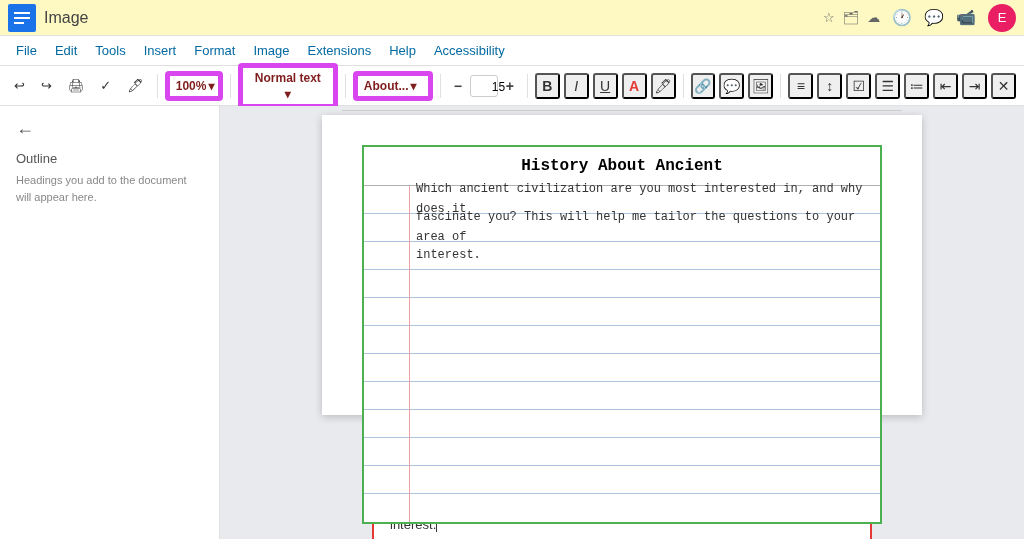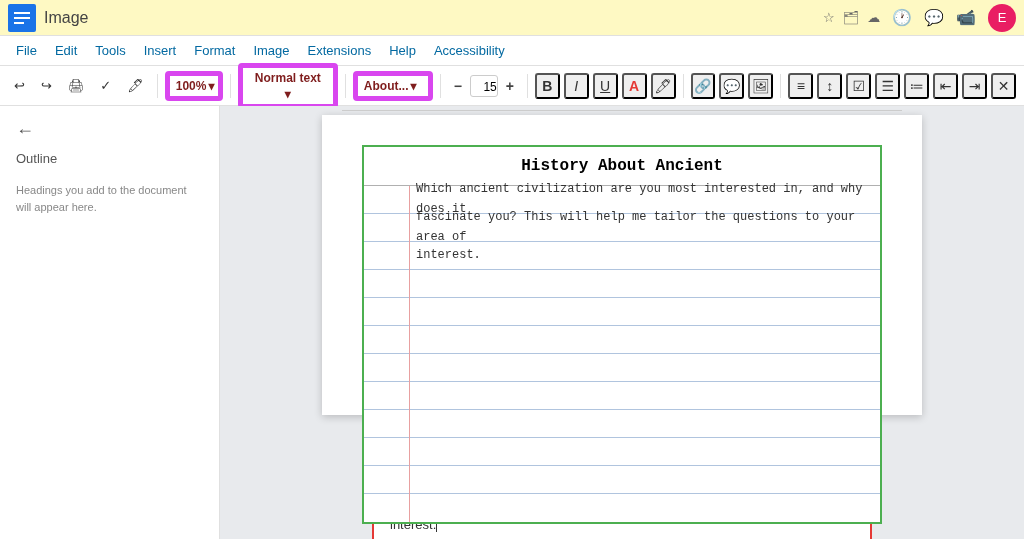--- a/index.html
+++ b/index.html
@@ -40,42 +40,42 @@
       background: #fff; color: #7f1d1d; min-width: 50px; font-weight: bold;
     }
     .toolbar-font-size {
       display: flex; align-items: center; gap: 2px;
     }
     .font-size-btn { 
       width: 20px; height: 22px; display: flex; align-items: center; justify-content: center;
       cursor: pointer; border-radius: 3px; color: #444; font-weight: bold; font-size: 14px;
     }
     .font-size-display {
-      width: 28px; height: 22px; text-align: right; border: 1px solid #ccc;
-      border-radius: 3px; font-size: 12px; line-height: 22px;
+      width: 28px; height: 22px; text-align: left; border: 1px solid #ccc;
+      border-radius: 3px; font-size: 12px; line-height: 22px; padding-left: 21px;
     }
     .format-btn {
       width: 26px; height: 26px; display: flex; align-items: center; justify-content: center;
       cursor: pointer; border-radius: 3px; font-size: 14px; color: #333;
     }
     .format-btn.bold { font-weight: bold; }
     .format-btn.italic { font-style: italic; }
     .format-btn.underline { text-decoration: underline; }
 
     
     .main-layout { display: flex; height: calc(539px - 106px); }
 
     
     .sidebar {
       width: 220px; background: #fff; border-right: 1px solid #e0e0e0;
       padding: 12px 16px; flex-shrink: 0;
     }
     .sidebar-back { display: flex; align-items: center; cursor: pointer; margin-bottom: 12px; }
     .sidebar-back-icon { font-size: 18px; color: #555; }
-    .sidebar-title { font-size: 13px; color: #555; margin-bottom: 16px; }
+    .sidebar-title { font-size: 13px; color: #555; margin-bottom: 6px; }
     .sidebar-desc { font-size: 11px; color: #888; line-height: 1.5; }
 
     
     .canvas-area {
       flex: 1; background: #e8eaed; overflow: auto; padding: 20px;
       display: flex; flex-direction: column; align-items: center; gap: 20px;
     }
 
     
     .ruler {

